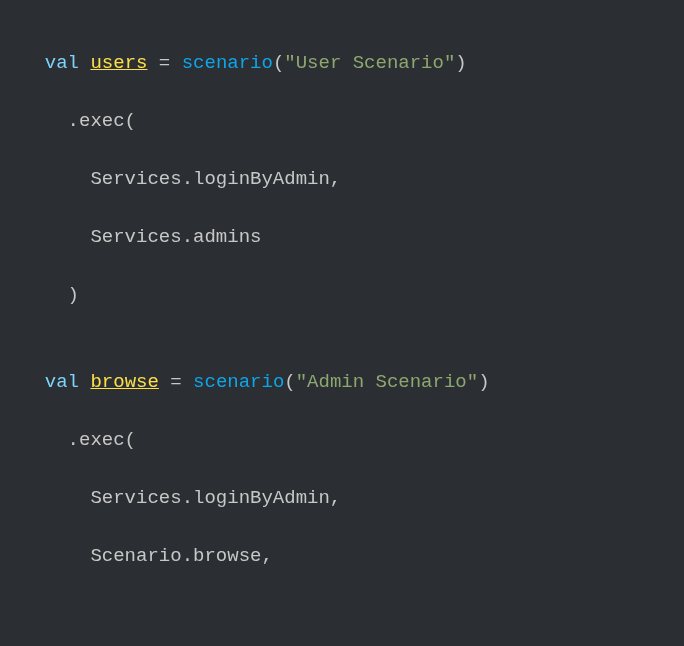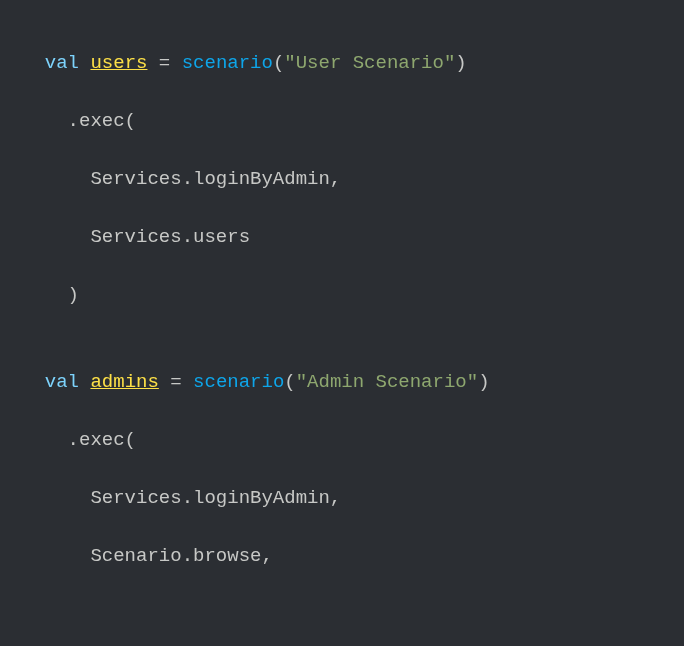--- a/index.html
+++ b/index.html
@@ -26,24 +26,24 @@
   .str { color: #8ea76f; }
   .num { color: #6897bb; color: #7299b3; }
 </style>
 </head>
 <body>
 
 <div class="code-area">
 <span class="line">  <span class="kw">val</span> <span class="ident">users</span><span class="punct"> = </span><span class="func">scenario</span><span class="punct">(</span><span class="str">"User Scenario"</span><span class="punct">)</span></span>
 <span class="line">    .exec(</span>
 <span class="line">      Services.loginByAdmin,</span>
-<span class="line">      Services.users</span>
+<span class="line">      Services.admins</span>
 <span class="line">    )</span>
 <span class="line"></span>
-<span class="line">  <span class="kw">val</span> <span class="ident">admins</span><span class="punct"> = </span><span class="func">scenario</span><span class="punct">(</span><span class="str">"Admin Scenario"</span><span class="punct">)</span></span>
+<span class="line">  <span class="kw">val</span> <span class="ident">browse</span><span class="punct"> = </span><span class="func">scenario</span><span class="punct">(</span><span class="str">"Admin Scenario"</span><span class="punct">)</span></span>
 <span class="line">    .exec(</span>
 <span class="line">      Services.loginByAdmin,</span>
 <span class="line">      Scenario.browse,</span>
 
 
 
 <span class="line"></span>
 
 
 

